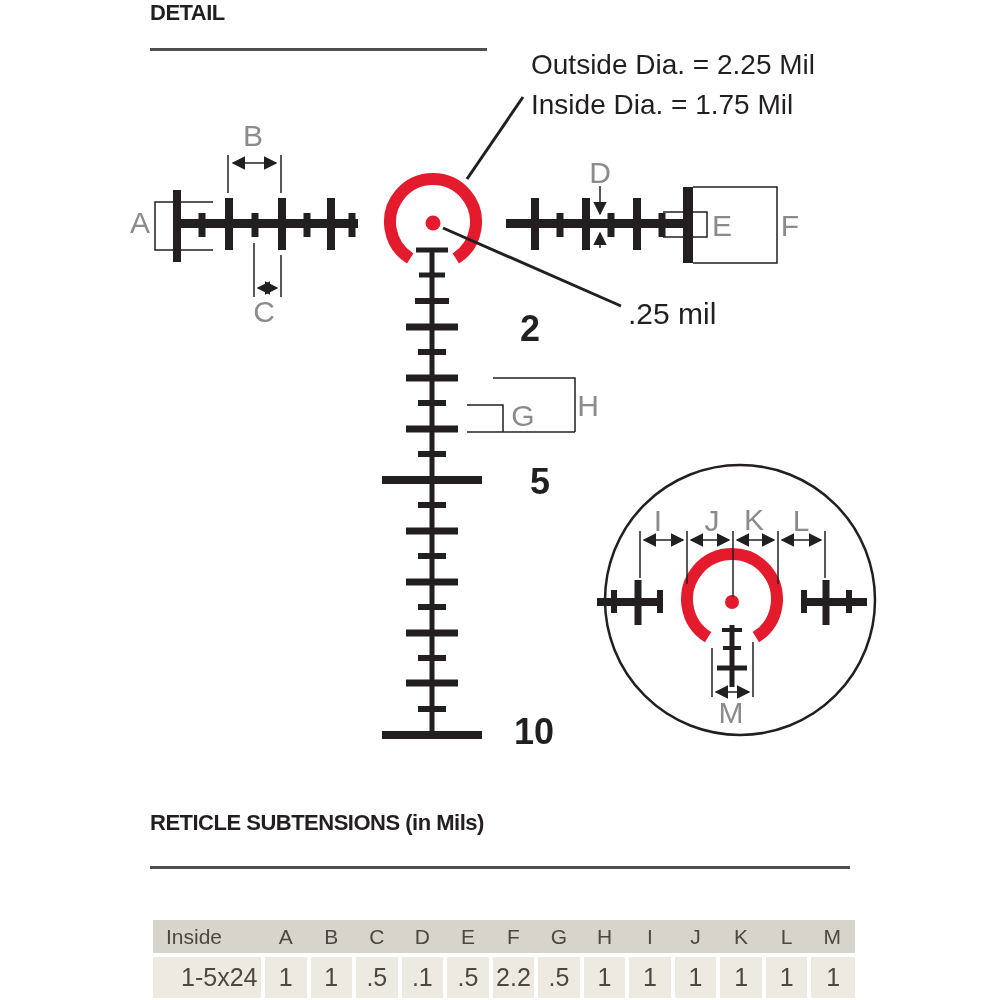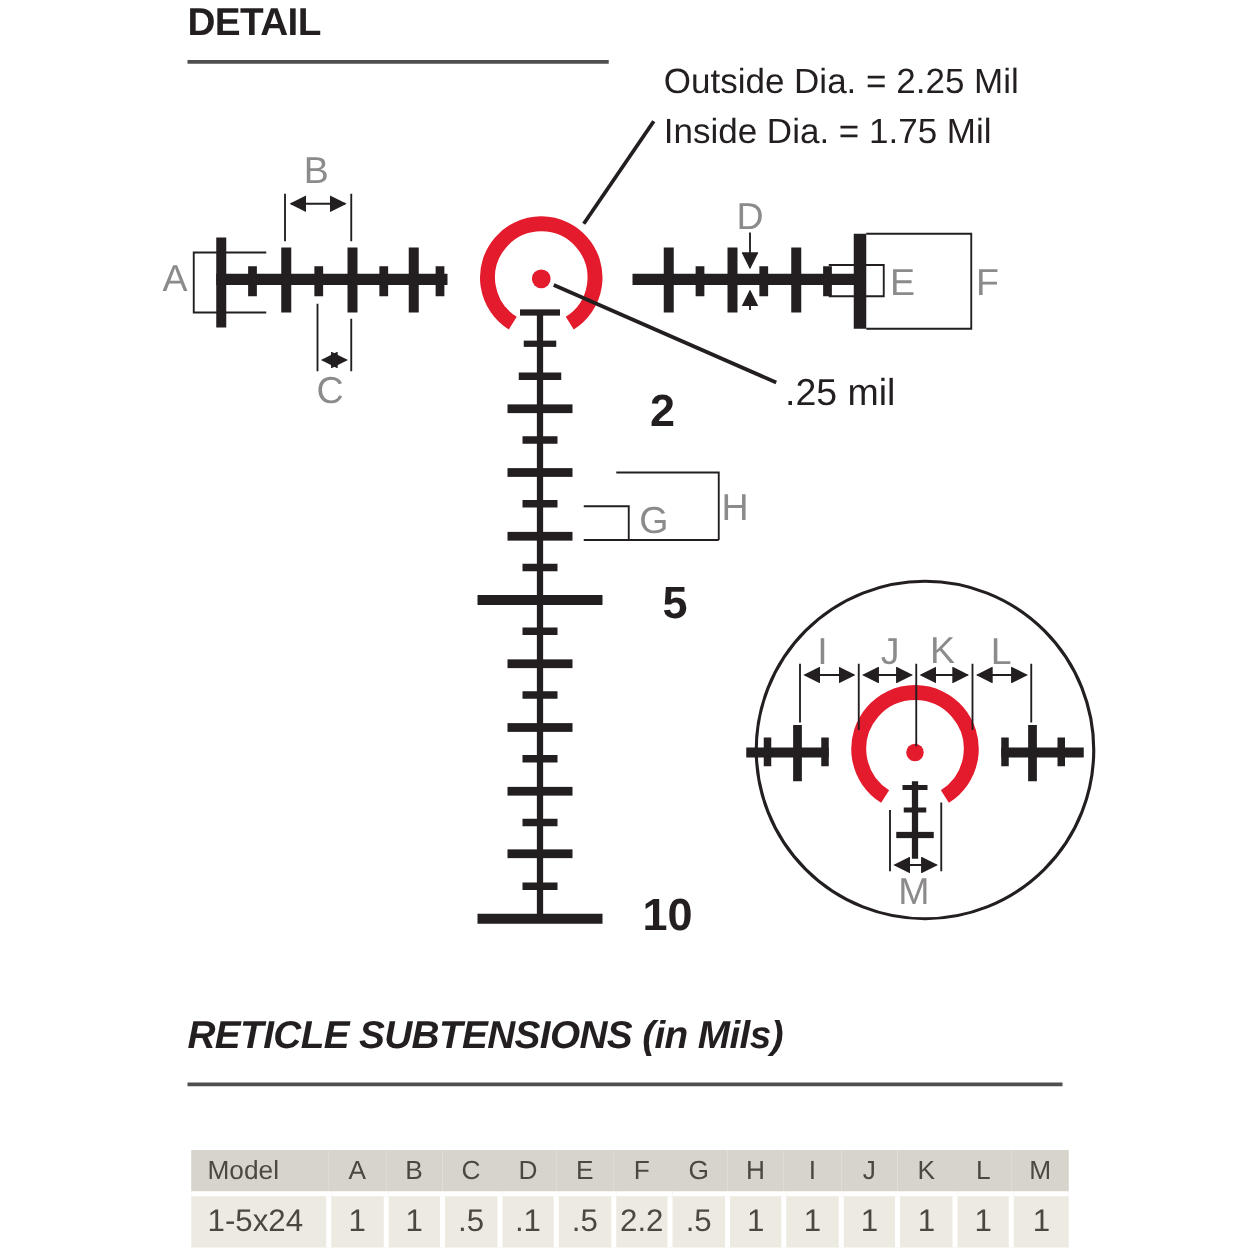--- a/index.html
+++ b/index.html
@@ -8,27 +8,27 @@
     width: 1000px;
     height: 1000px;
     background: #ffffff;
     overflow: hidden;
     font-family: "Liberation Sans", sans-serif;
   }
   .heading {
     position: absolute;
     left: 150px;
     font-weight: 800;
-    font-size: 31px;
+    font-size: 22px;
     letter-spacing: -0.5px;
     color: var(--ink);
     line-height: 1;
   }
   .heading-detail { top: 2px; }
-  .heading-sub { top: 812px; font-style: italic; }
+  .heading-sub { top: 812px; }
   .rule {
     position: absolute;
     left: 150px;
     height: 3px;
     background: #4f4f4f;
   }
   .rule-detail { top: 48px; width: 337px; }
   .rule-sub { top: 866px; width: 700px; }
 
   svg { position:absolute; top:0; left:0; }
@@ -66,21 +66,21 @@
     padding-left: 13px;
     width: 97px;
   }
   tbody td {
     background: var(--table_row_bg);
     height: 41px;
     font-size: 25px;
     border-top: 4px solid #ffffff;
   }
   tbody td + td { border-left: 4px solid #ffffff; }
-  tbody td.model-col { text-align: left; padding-left: 13px; }
+  tbody td.model-col { text-align: left; padding-left: 28px; }
 </style>
 </head>
 <body>
 
 <div class="page">
 
   <div class="heading heading-detail">DETAIL</div>
   <div class="rule rule-detail"></div>
 
   <svg width="1000" height="790" viewBox="0 0 1000 790">
@@ -240,21 +240,21 @@
     </g>
   </svg>
 
   <div class="heading heading-sub">RETICLE SUBTENSIONS (in Mils)</div>
   <div class="rule rule-sub"></div>
 
   <div class="table-wrap">
     <table>
       <thead>
         <tr>
-          <th class="model-col">Model</th>
+          <th class="model-col">Inside</th>
           <th>A</th>
           <th>B</th>
           <th>C</th>
           <th>D</th>
           <th>E</th>
           <th>F</th>
           <th>G</th>
           <th>H</th>
           <th>I</th>
           <th>J</th>

